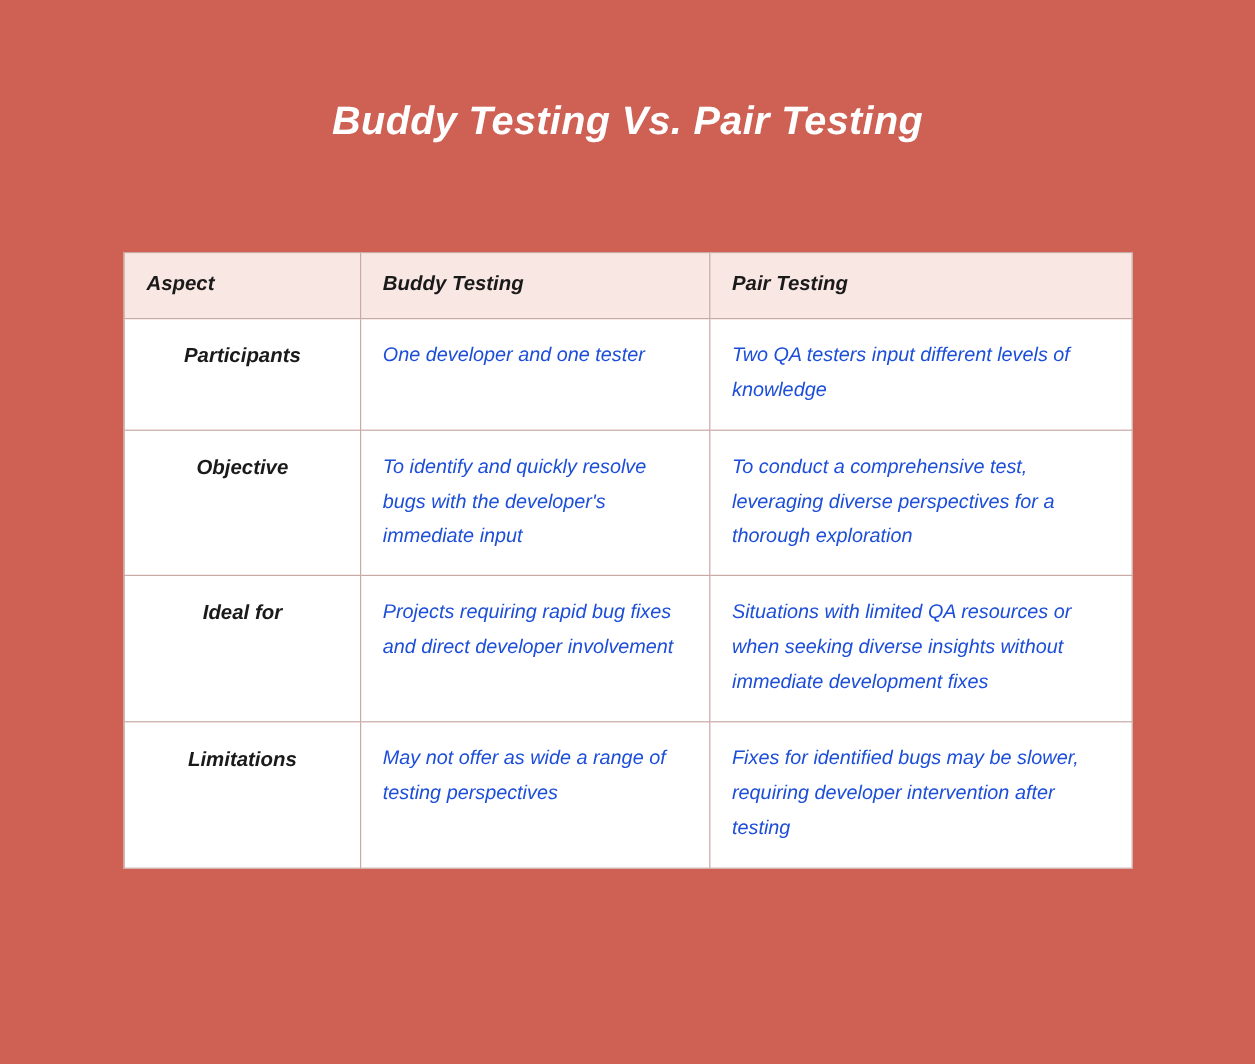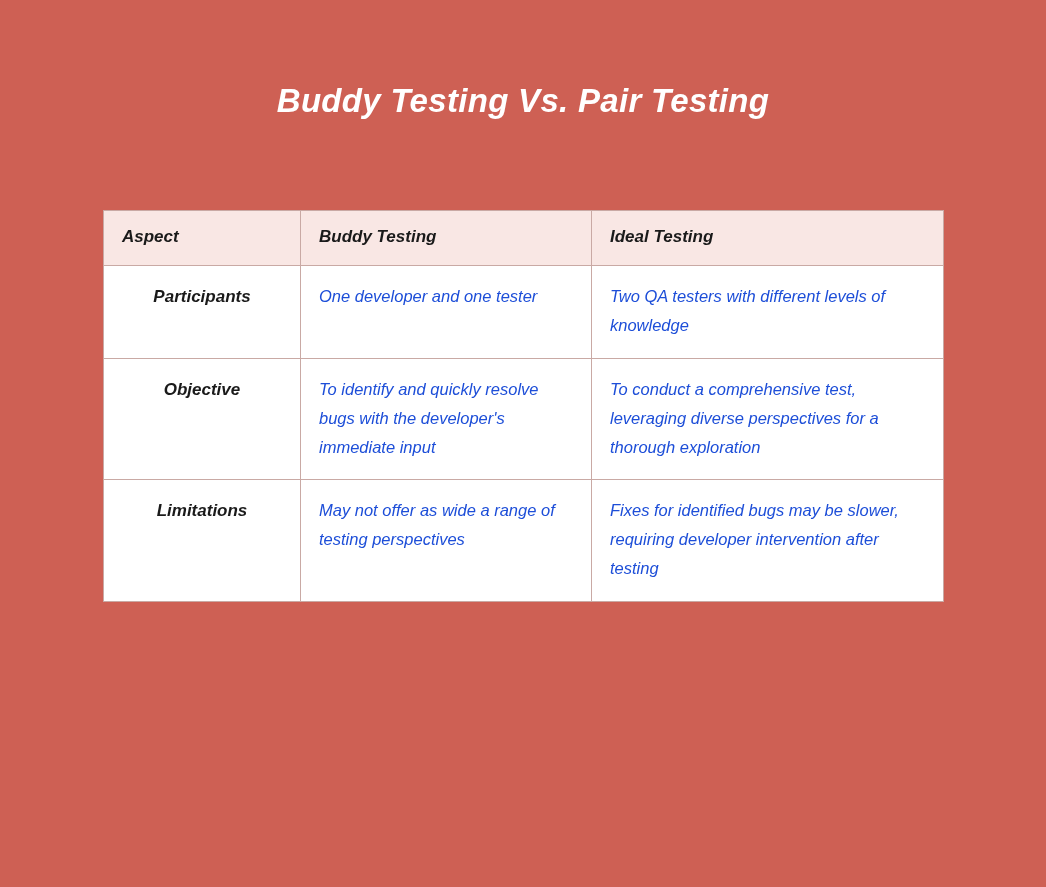--- a/index.html
+++ b/index.html
@@ -89,33 +89,38 @@
     <table class="compare">
       <colgroup>
         <col class="c1">
         <col class="c2">
         <col class="c3">
       </colgroup>
       <thead>
         <tr>
           <th>Aspect</th>
           <th>Buddy Testing</th>
-          <th>Ideal Testing</th>
+          <th>Pair Testing</th>
         </tr>
       </thead>
       <tbody>
         <tr>
           <th class="aspect">Participants</th>
           <td>One developer and one tester</td>
-          <td>Two QA testers with different levels of knowledge</td>
+          <td>Two QA testers input different levels of knowledge</td>
         </tr>
         <tr>
           <th class="aspect">Objective</th>
           <td>To identify and quickly resolve bugs with the developer's immediate input</td>
           <td>To conduct a comprehensive test, leveraging diverse perspectives for a thorough exploration</td>
+        </tr>
+        <tr>
+          <th class="aspect">Ideal for</th>
+          <td>Projects requiring rapid bug fixes and direct developer involvement</td>
+          <td>Situations with limited QA resources or when seeking diverse insights without immediate development fixes</td>
         </tr>
         <tr>
           <th class="aspect">Limitations</th>
           <td>May not offer as wide a range of testing perspectives</td>
           <td>Fixes for identified bugs may be slower, requiring developer intervention after testing</td>
         </tr>
       </tbody>
     </table>
   </div>
 

